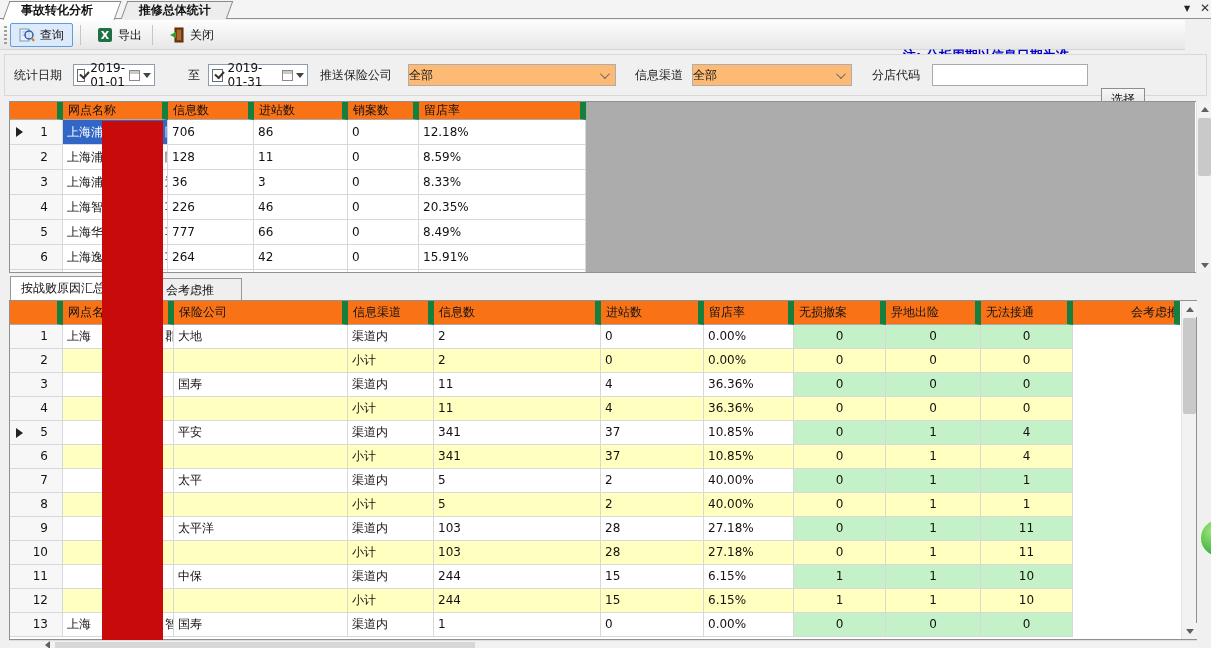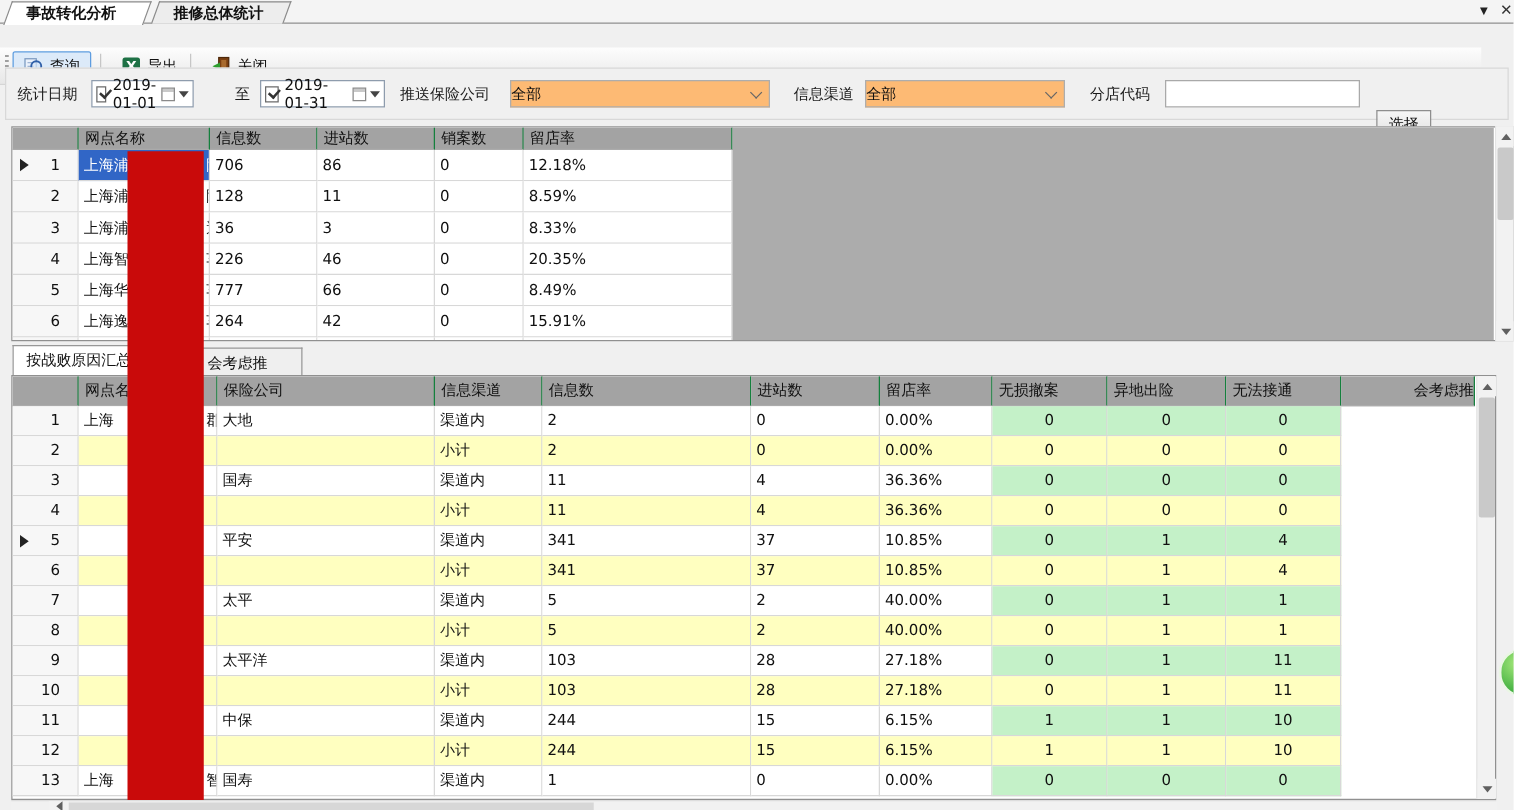--- a/index.html
+++ b/index.html
@@ -13,21 +13,21 @@
             border-bottom:1px solid #8F8F8F;z-index:5;}
   .tab{position:absolute;top:1px;height:18px;border:1px solid #8A8A8A;border-bottom:none;
        transform:skewX(-20deg);background:#EDEDED;}
   .tab>span{display:block;transform:skewX(20deg);line-height:17px;font-weight:bold;
             padding:0 14px;white-space:nowrap;}
   .tab.active{background:#FFFFFF;height:19px;z-index:6;}
   .win-caret{position:absolute;top:4px;left:1184px;font-size:8px;color:#222;}
   .win-close{position:absolute;top:1px;left:1200px;font-size:12px;color:#333;font-weight:bold;}
 
   
-  .toolbar{position:absolute;left:0;top:38px;width:1185px;height:30px;
+  .toolbar{position:absolute;left:0;top:20px;width:1185px;height:30px;
            background:linear-gradient(#FDFDFD,#E7E7E7);border-bottom:1px solid #D5D5D5;}
   .grip{position:absolute;left:4px;top:6px;width:3px;height:18px;
         background:repeating-linear-gradient(180deg,#9F9F9F 0 2px,transparent 2px 4px);}
   .tbtn{position:absolute;top:3px;height:24px;display:flex;align-items:center;gap:5px;
         padding:0 8px;border:1px solid transparent;border-radius:2px;cursor:default;}
   .tbtn.hot{background:#DCEAF9;border-color:#5E9DE0;}
   .tsep{position:absolute;top:5px;width:1px;height:20px;background:#C6C6C6;}
   .note{position:absolute;left:903px;top:27px;font-weight:bold;color:#0000C8;font-size:13px;}
 
   
@@ -51,21 +51,21 @@
          display:flex;align-items:center;padding-left:0;}
   .chev{margin-left:auto;margin-right:8px;width:7px;height:7px;border-right:1px solid #666;
         border-bottom:1px solid #666;transform:rotate(45deg) translateY(-2px);}
   .txtin{position:absolute;top:64px;height:22px;background:#fff;border:1px solid #A9A9A9;}
   .btn{position:absolute;top:64px;height:22px;background:linear-gradient(#F6F6F6,#E2E2E2);
        border:1px solid #8E8E8E;text-align:center;line-height:20px;}
 
   
   .gridbox{position:absolute;background:#fff;border:1px solid #909090;overflow:hidden;}
   .hrow{display:flex;}
-  .hcell{background:#a3a3a3;border-right:1px solid #15803d;border-bottom:1px solid #ABABAB;
+  .hcell{background:#f97316;border-right:6px solid #15803d;border-bottom:1px solid #ABABAB;
          padding-left:5px;white-space:nowrap;overflow:hidden;}
   .row{display:flex;}
   .cell{border-right:1px solid #D8D8D8;border-bottom:1px solid #D8D8D8;background:#fff;
         padding-left:4px;white-space:nowrap;overflow:hidden;position:relative;}
   .indc{background:#F7F7F7;text-align:right;padding-right:14px;position:relative;}
   .arrow{position:absolute;left:6px;top:50%;transform:translateY(-50%);width:0;height:0;
          border-top:5px solid transparent;border-bottom:5px solid transparent;
          border-left:7px solid #222;}
   .npost{position:absolute;left:102px;top:0;}
   .sel{background:#3166C6;color:#fff;}

